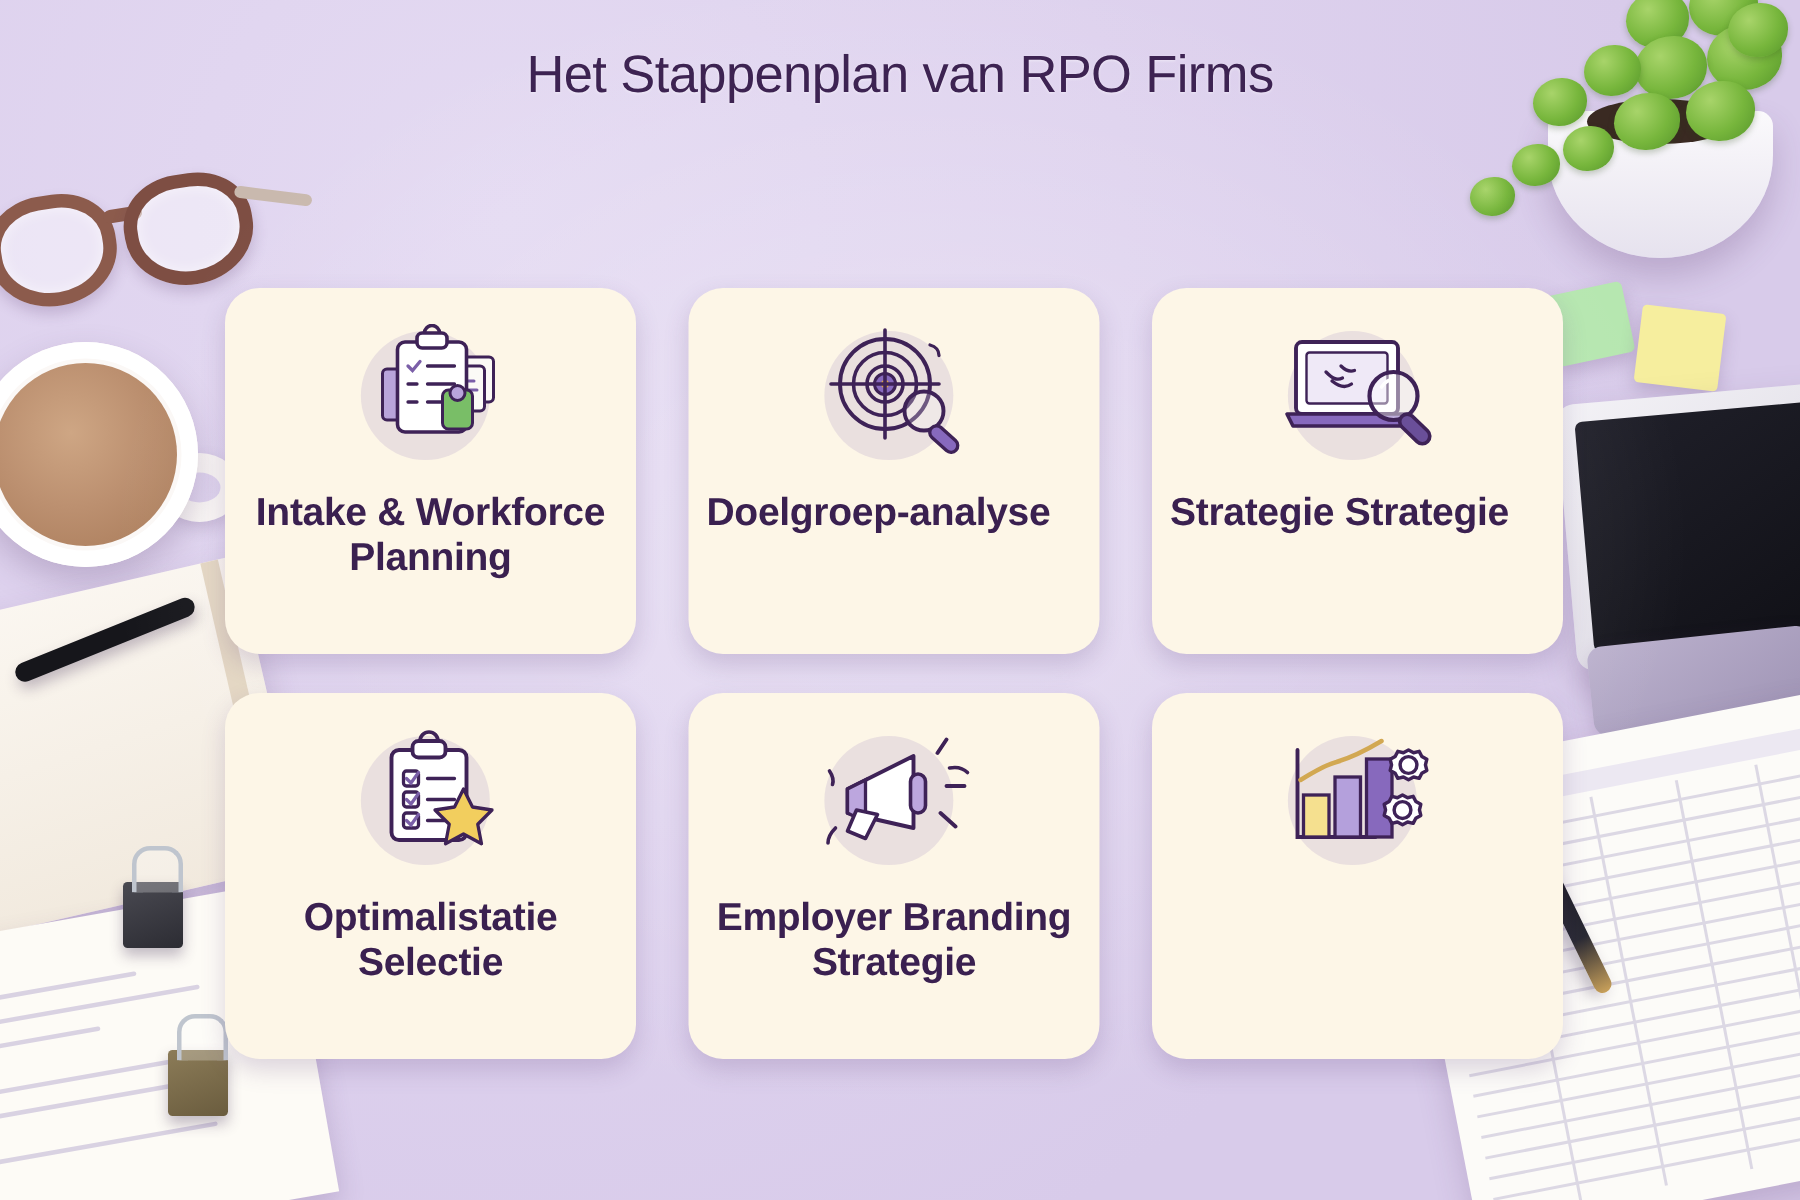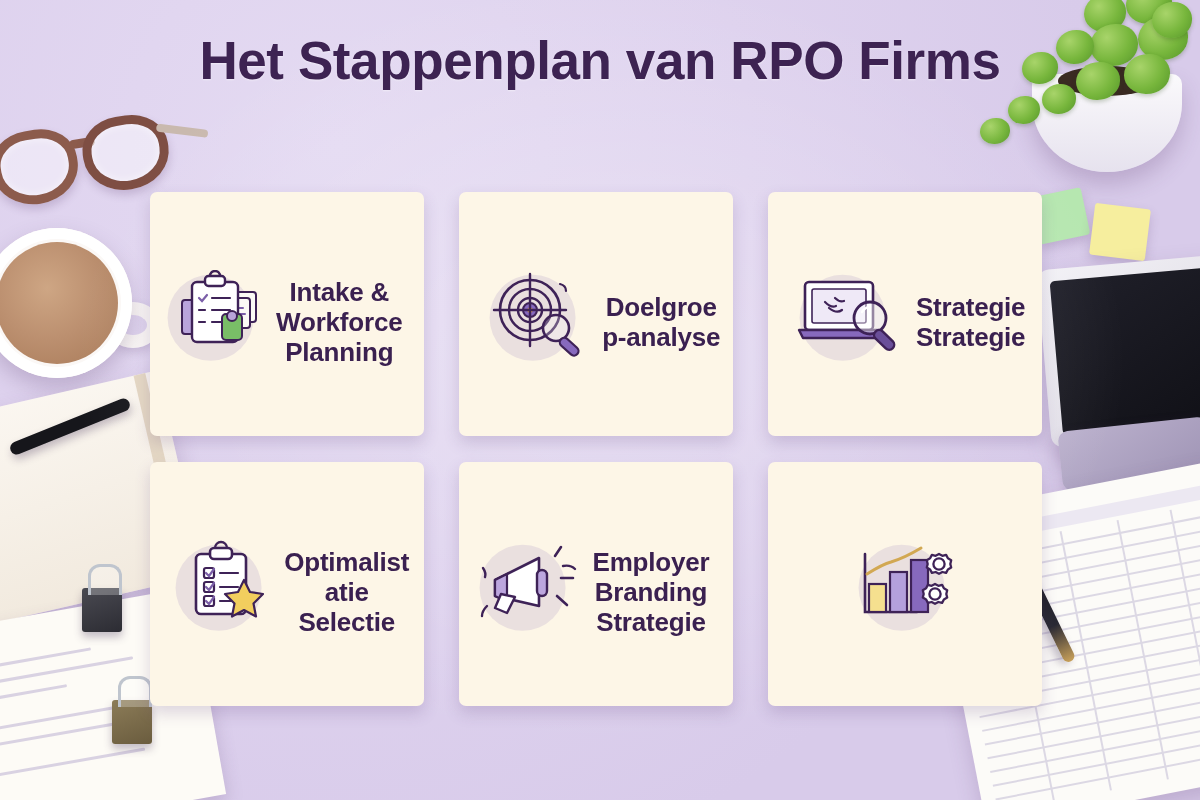--- a/index.html
+++ b/index.html
@@ -131,35 +131,35 @@
     position:absolute; right:92px; top:596px; width:132px; height:12px;
     background:linear-gradient(90deg,#0E0E14 0%,#2A2A34 70%,#C8A05A 100%);
     transform:rotate(64deg); border-radius:6px;
     box-shadow:0 5px 10px rgba(60,40,80,.32);
   }
 
   
   .title {
     position:absolute; left:0; right:0; top:28px;
     text-align:center; color:#3D2352;
-    font-size:53px; font-weight:700; line-height:1.24;
+    font-size:35px; font-weight:400; line-height:1.24;
     letter-spacing:-.4px; padding:0 140px;
     text-shadow:0 1px 2px rgba(255,255,255,.5);
   }
 
   
   .grid {
     position:absolute; left:150px; top:192px; width:900px;
     display:grid; grid-template-columns:repeat(3,274px); grid-template-rows:244px 244px;
     gap:26px 35px;
   }
   .card {
-    background:#FDF6E7; border-radius:7px;
+    background:#FDF6E7; border-radius:23px;
     box-shadow:0 7px 16px rgba(92,62,122,.20);
-    display:flex; flex-direction:row; align-items:center;
+    display:flex; flex-direction:column; align-items:flex-start;
     padding:18px 12px 14px;
   }
   .icon-wrap { height:104px; display:flex; align-items:center; justify-content:center; position:relative; width:100%; }
   .icon-wrap .halo {
     position:absolute; width:86px; height:86px; border-radius:50%;
     background:rgba(167,146,196,.22); left:50%; top:50%; transform:translate(-54%,-48%);
   }
   .icon-wrap svg { position:relative; z-index:1; }
   .card-label {
     color:#3A2050; font-size:26px; font-weight:700; line-height:1.16;

